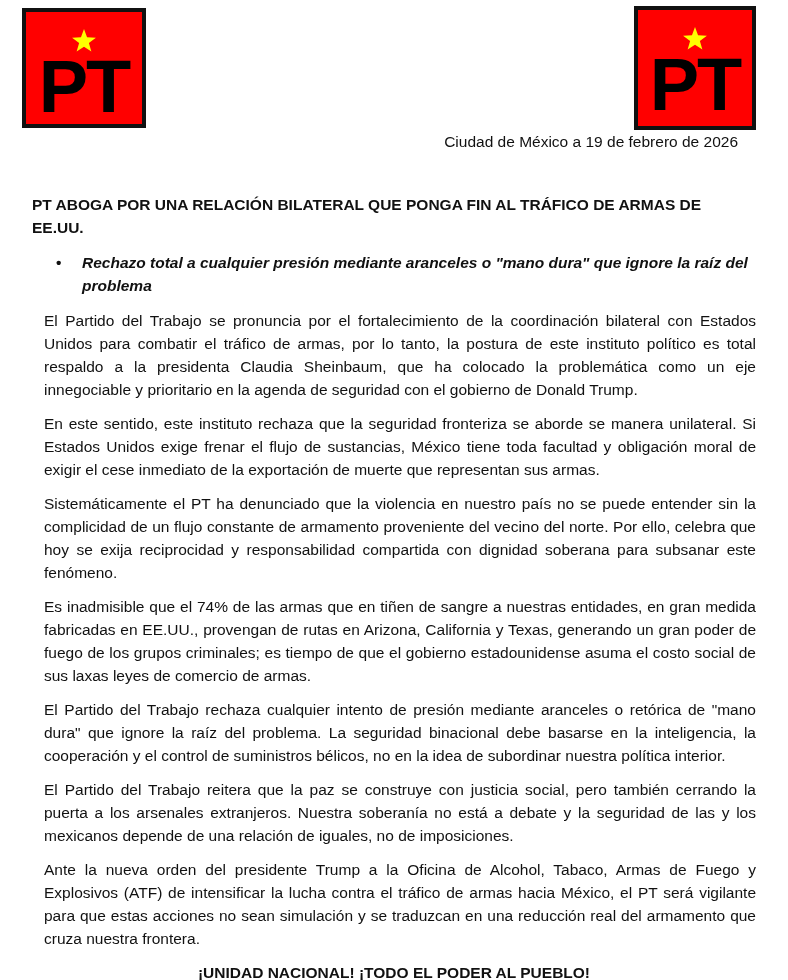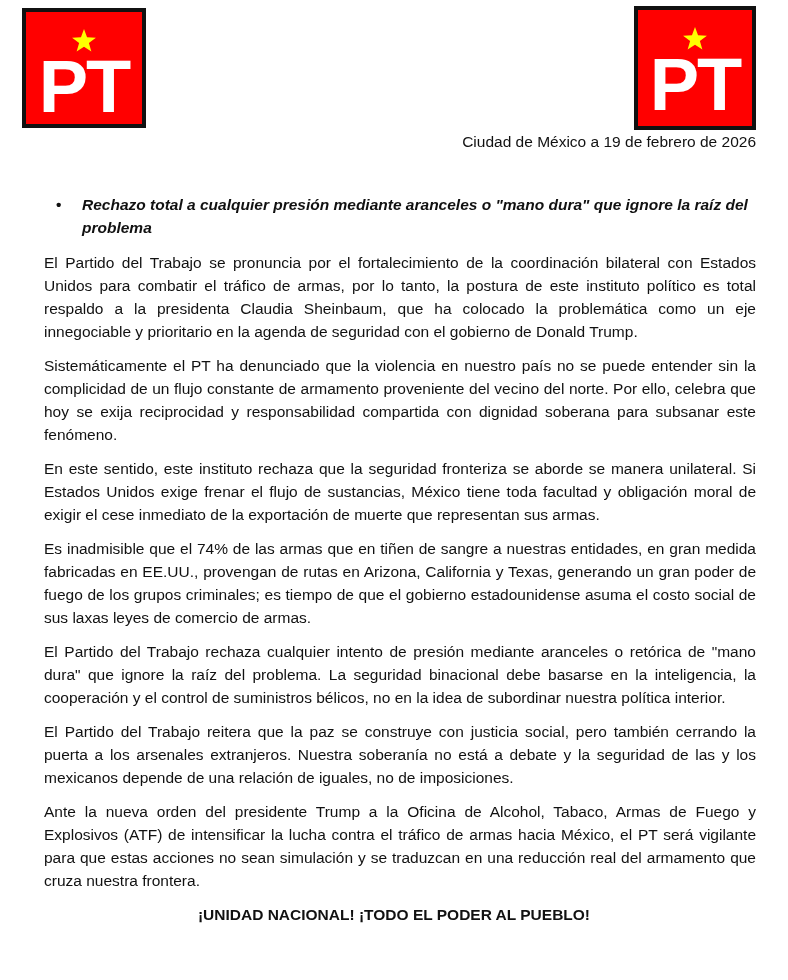--- a/index.html
+++ b/index.html
@@ -12,25 +12,25 @@
       border: 4px solid #111111; background: #ff0000;
     }
     .logo-left { left: 22px; top: 8px; width: 124px; height: 120px; }
     .logo-right { left: 634px; top: 6px; width: 122px; height: 124px; }
     .logo .star {
       position: absolute; left: 50%; top: 14%; transform: translateX(-50%);
       width: 26px; height: 26px;
     }
     .logo .letters {
       position: absolute; left: 0; right: 0; top: 38px; text-align: center;
-      color: #ffffff; font-weight: bold; font-size: 74px; line-height: 74px;
+      color: #000000; font-weight: bold; font-size: 74px; line-height: 74px;
       letter-spacing: -2px; font-family: "Liberation Sans", sans-serif;
     }
     .date {
-      position: absolute; right: 32px; top: 133px; font-size: 15.5px;
+      position: absolute; right: 50px; top: 133px; font-size: 15.5px;
     }
     .content {
       position: absolute; left: 32px; top: 193px; width: 724px;
     }
     .title {
       font-weight: bold; font-size: 15.5px; line-height: 23px; margin: 0 0 12px 0;
       font-family: "Liberation Sans", sans-serif;
     }
     .bullet {
       display: flex; font-weight: bold; font-style: italic; font-size: 15.5px;
@@ -59,28 +59,29 @@
 <div class="logo logo-right">
   <svg class="star" viewBox="0 0 24 24">
     <polygon points="12,1 14.8,8.6 23,8.9 16.5,13.9 18.8,21.8 12,17.2 5.2,21.8 7.5,13.9 1,8.9 9.2,8.6" fill="#ffff00"></polygon>
   </svg>
   <div class="letters">PT</div>
 </div>
 
 <div class="date">Ciudad de México a 19 de febrero de 2026</div>
 
 <div class="content">
+  <div class="title">PT ABOGA POR UNA RELACIÓN BILATERAL QUE PONGA FIN AL TRÁFICO DE ARMAS DE EE.UU.</div>
 
   <div class="bullet">
     <span class="dot">•</span>
     <span class="txt">Rechazo total a cualquier presión mediante aranceles o "mano dura" que ignore la raíz del problema</span>
   </div>
 
   <p class="body">El Partido del Trabajo se pronuncia por el fortalecimiento de la coordinación bilateral con Estados Unidos para combatir el tráfico de armas, por lo tanto, la postura de este instituto político es total respaldo a la presidenta Claudia Sheinbaum, que ha colocado la problemática como un eje innegociable y prioritario en la agenda de seguridad con el gobierno de Donald Trump.</p>
+  <p class="body">En este sentido, este instituto rechaza que la seguridad fronteriza se aborde se manera unilateral. Si Estados Unidos exige frenar el flujo de sustancias, México tiene toda facultad y obligación moral de exigir el cese inmediato de la exportación de muerte que representan sus armas.</p>
   <p class="body">Sistemáticamente el PT ha denunciado que la violencia en nuestro país no se puede entender sin la complicidad de un flujo constante de armamento proveniente del vecino del norte. Por ello, celebra que hoy se exija reciprocidad y responsabilidad compartida con dignidad soberana para subsanar este fenómeno.</p>
-  <p class="body">En este sentido, este instituto rechaza que la seguridad fronteriza se aborde se manera unilateral. Si Estados Unidos exige frenar el flujo de sustancias, México tiene toda facultad y obligación moral de exigir el cese inmediato de la exportación de muerte que representan sus armas.</p>
   <p class="body">Es inadmisible que el 74% de las armas que en tiñen de sangre a nuestras entidades, en gran medida fabricadas en EE.UU., provengan de rutas en Arizona, California y Texas, generando un gran poder de fuego de los grupos criminales; es tiempo de que el gobierno estadounidense asuma el costo social de sus laxas leyes de comercio de armas.</p>
   <p class="body">El Partido del Trabajo rechaza cualquier intento de presión mediante aranceles o retórica de "mano dura" que ignore la raíz del problema. La seguridad binacional debe basarse en la inteligencia, la cooperación y el control de suministros bélicos, no en la idea de subordinar nuestra política interior.</p>
   <p class="body">El Partido del Trabajo reitera que la paz se construye con justicia social, pero también cerrando la puerta a los arsenales extranjeros. Nuestra soberanía no está a debate y la seguridad de las y los mexicanos depende de una relación de iguales, no de imposiciones.</p>
   <p class="body">Ante la nueva orden del presidente Trump a la Oficina de Alcohol, Tabaco, Armas de Fuego y Explosivos (ATF) de intensificar la lucha contra el tráfico de armas hacia México, el PT será vigilante para que estas acciones no sean simulación y se traduzcan en una reducción real del armamento que cruza nuestra frontera.</p>
 
   <div class="closing">¡UNIDAD NACIONAL! ¡TODO EL PODER AL PUEBLO!</div>
 </div>
 
 </body></html>

